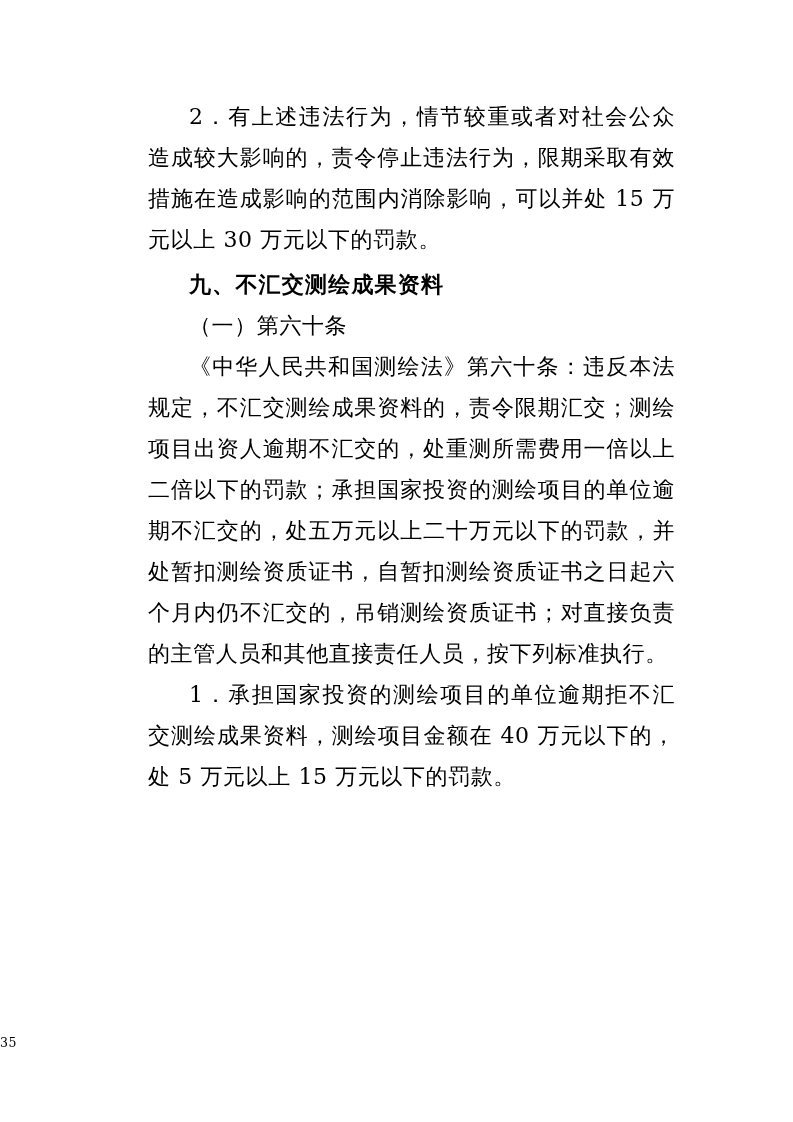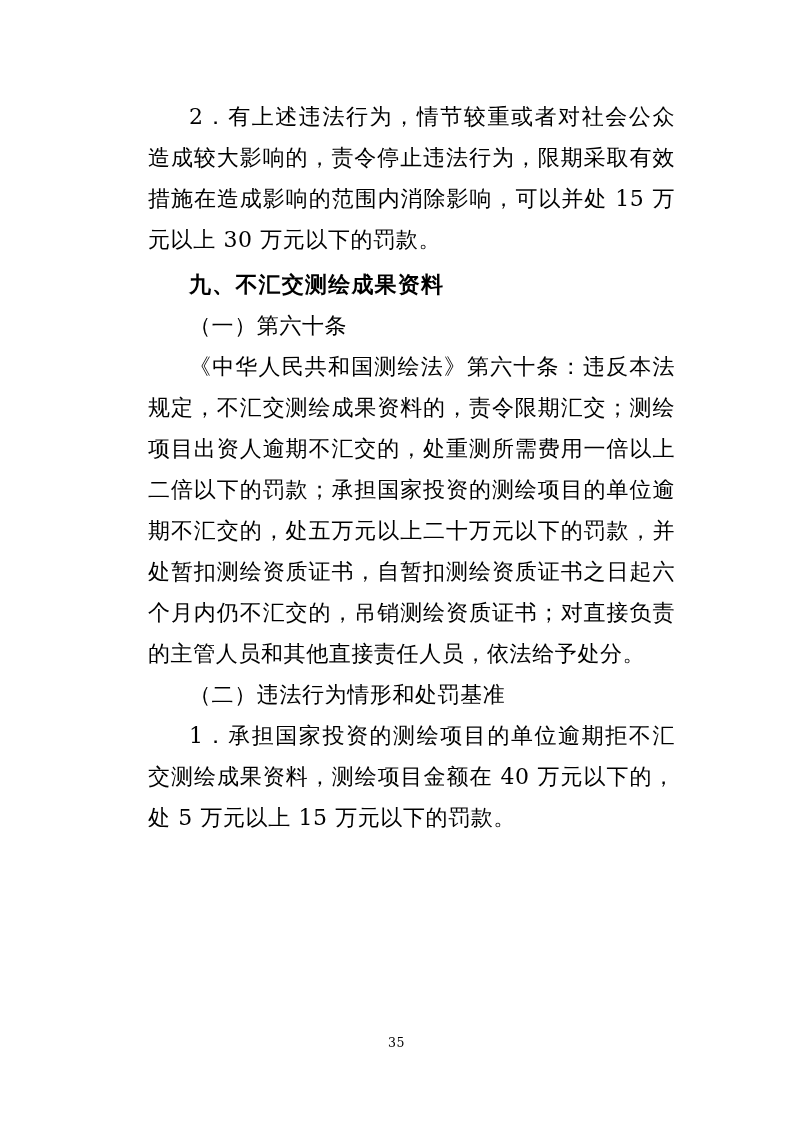--- a/index.html
+++ b/index.html
@@ -44,33 +44,31 @@
     font-family: Liberation Serif, serif;
   }
   .sub-heading {
     text-indent: 41px;
   }
   .page-number {
     position: absolute;
     left: 0;
     right: 0;
     bottom: 72px;
-    text-align: center;
     font-size: 12.5px;
     font-family: "DejaVu Serif", "Liberation Serif", serif;
     color: #000000;
     letter-spacing: 0.5px;
   }
 </style>
 </head>
 <body>
 
 <div class="page">
   <div class="body-text">
     <p class="indent">2．有上述违法行为，情节较重或者对社会公众造成较大影响的，责令停止违法行为，限期采取有效措施在造成影响的范围内消除影响，可以并处 15 万元以上 30 万元以下的罚款。</p>
     <p class="heading">九、不汇交测绘成果资料</p>
     <p class="sub-heading">（一）第六十条</p>
-    <p class="indent">《中华人民共和国测绘法》第六十条：违反本法规定，不汇交测绘成果资料的，责令限期汇交；测绘项目出资人逾期不汇交的，处重测所需费用一倍以上二倍以下的罚款；承担国家投资的测绘项目的单位逾期不汇交的，处五万元以上二十万元以下的罚款，并处暂扣测绘资质证书，自暂扣测绘资质证书之日起六个月内仍不汇交的，吊销测绘资质证书；对直接负责的主管人员和其他直接责任人员，依法给予处分。</p>
-    <p class="sub-heading">（二）违法行为情形和处罚基准</p>
+    <p class="indent">《中华人民共和国测绘法》第六十条：违反本法规定，不汇交测绘成果资料的，责令限期汇交；测绘项目出资人逾期不汇交的，处重测所需费用一倍以上二倍以下的罚款；承担国家投资的测绘项目的单位逾期不汇交的，处五万元以上二十万元以下的罚款，并处暂扣测绘资质证书，自暂扣测绘资质证书之日起六个月内仍不汇交的，吊销测绘资质证书；对直接负责的主管人员和其他直接责任人员，按下列标准执行。</p>
     <p class="indent">1．承担国家投资的测绘项目的单位逾期拒不汇交测绘成果资料，测绘项目金额在 40 万元以下的，处 5 万元以上 15 万元以下的罚款。</p>
   </div>
   <div class="page-number">35</div>
 </div>
 
 </body></html>

